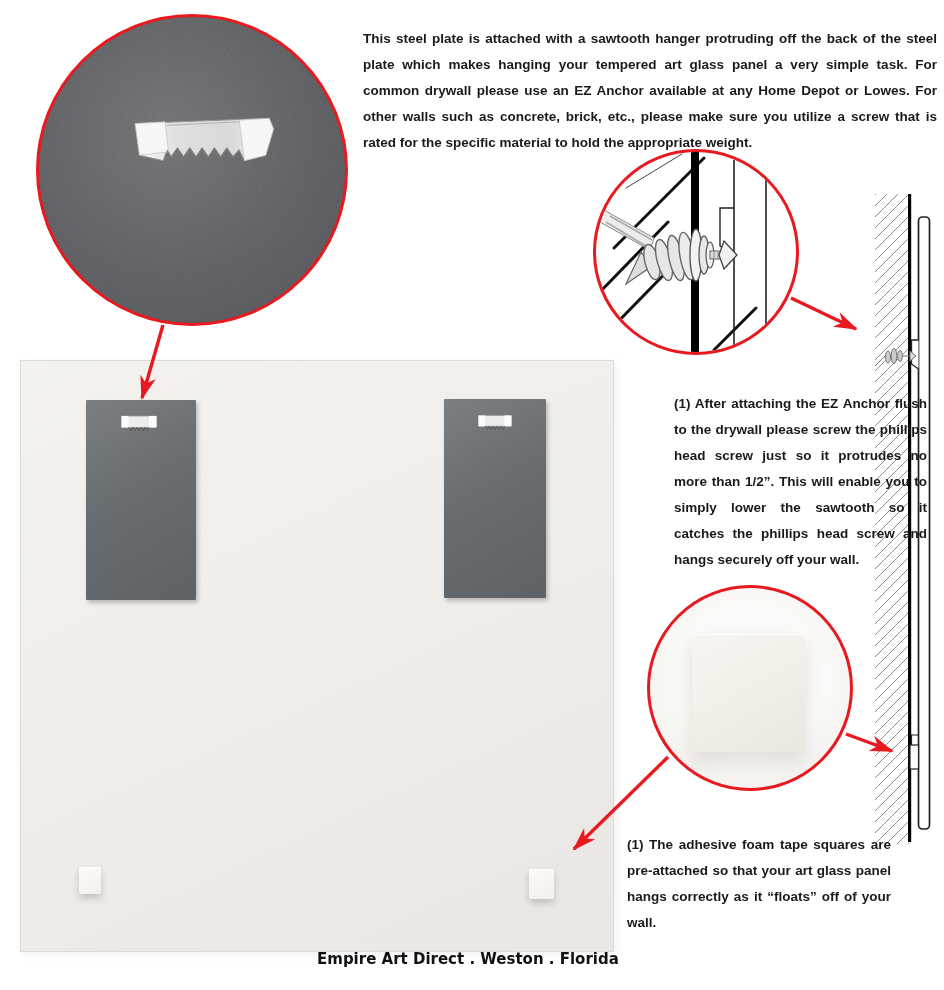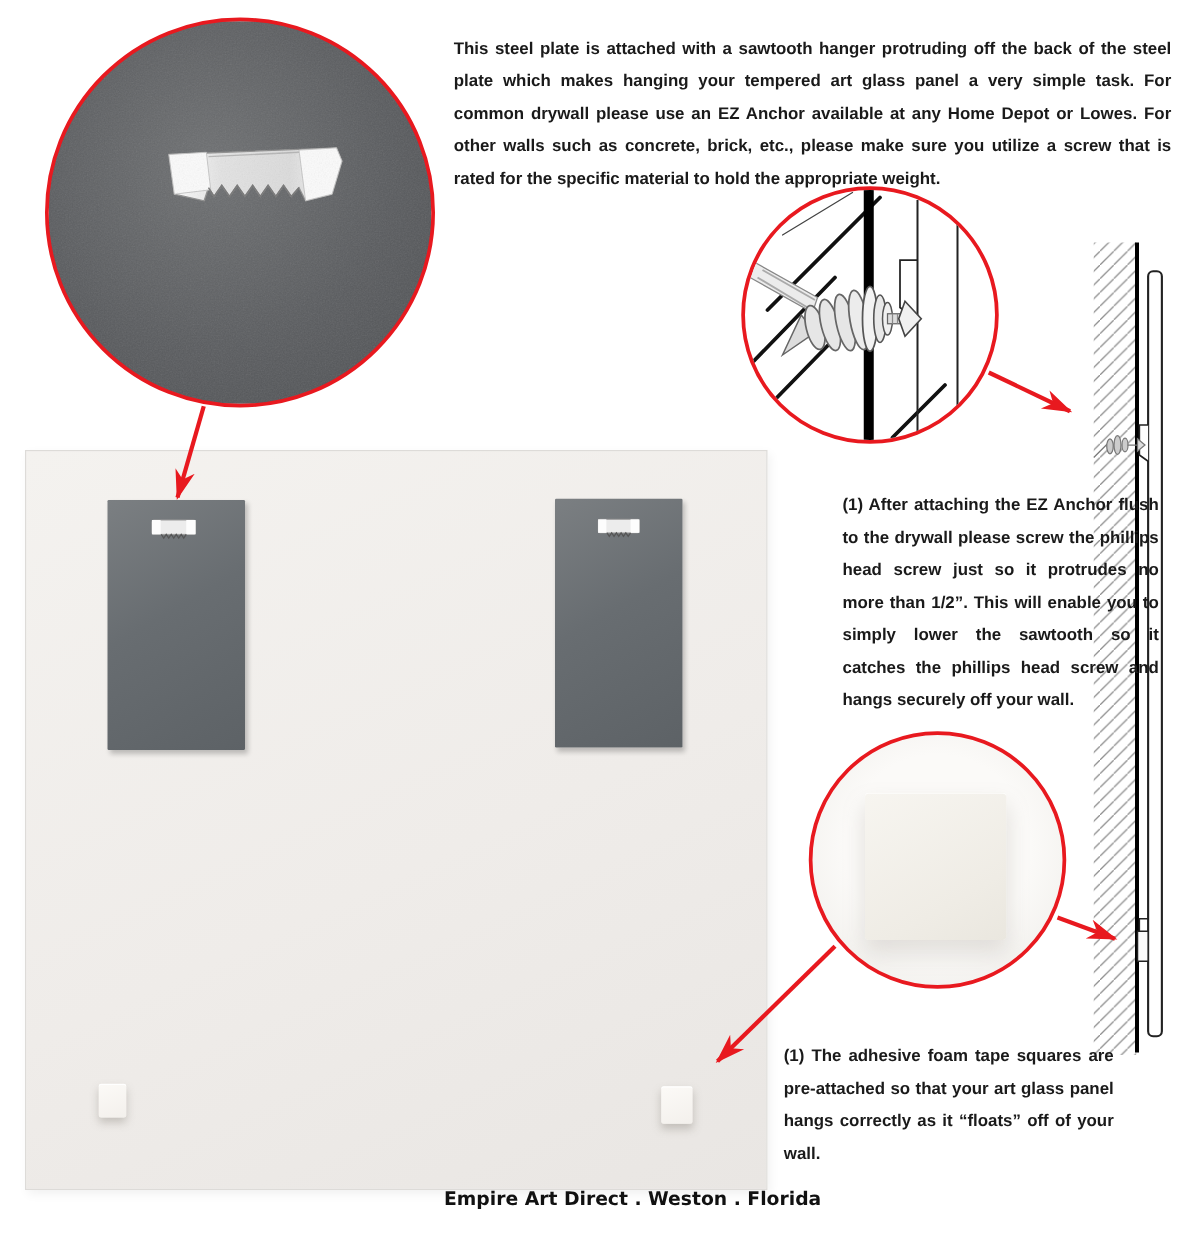--- a/index.html
+++ b/index.html
@@ -20,21 +20,21 @@
     font-size:13.5px;line-height:26px;font-weight:bold;color:#1a1a1a;
     text-align:justify;
   }
   .step{
     position:absolute;font-size:13.5px;line-height:26px;font-weight:bold;color:#1a1a1a;
     text-align:justify;
   }
   .step1{left:630px;top:377px;width:253px;margin-left:44px;}
   .step2{left:627px;top:818px;width:264px;}
   .footer{
-    position:absolute;left:317px;top:950px;width:340px;text-align:right;
+    position:absolute;left:317px;top:950px;width:340px;text-align:left;
     font-family:"DejaVu Sans",sans-serif;font-size:15px;font-weight:bold;color:#111;
   }
   
   .circle{position:absolute;border-radius:50%;border:3px solid var(--accent-red);overflow:hidden;box-sizing:border-box;}
   .photo-circle{
     left:36px;top:14px;width:312px;height:312px;
     background:radial-gradient(circle at 42% 38%, #6f7173 0%, #5b5d60 55%, #4f5154 100%);
   }
   .ez-circle{left:593px;top:149px;width:206px;height:206px;background:#fff;}
   .foam-circle{

